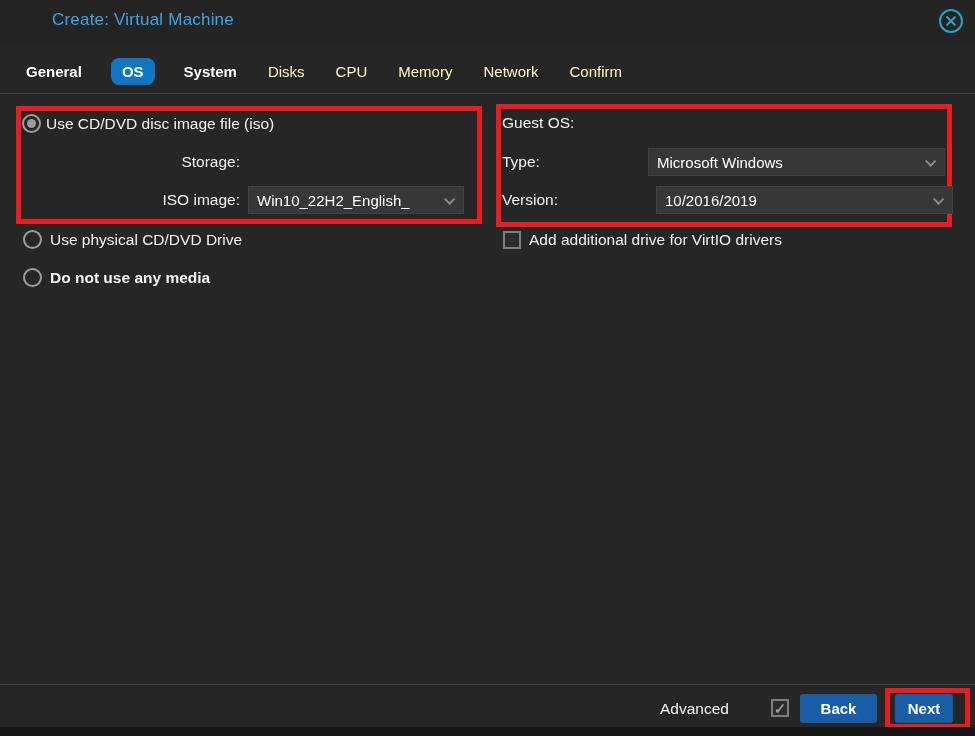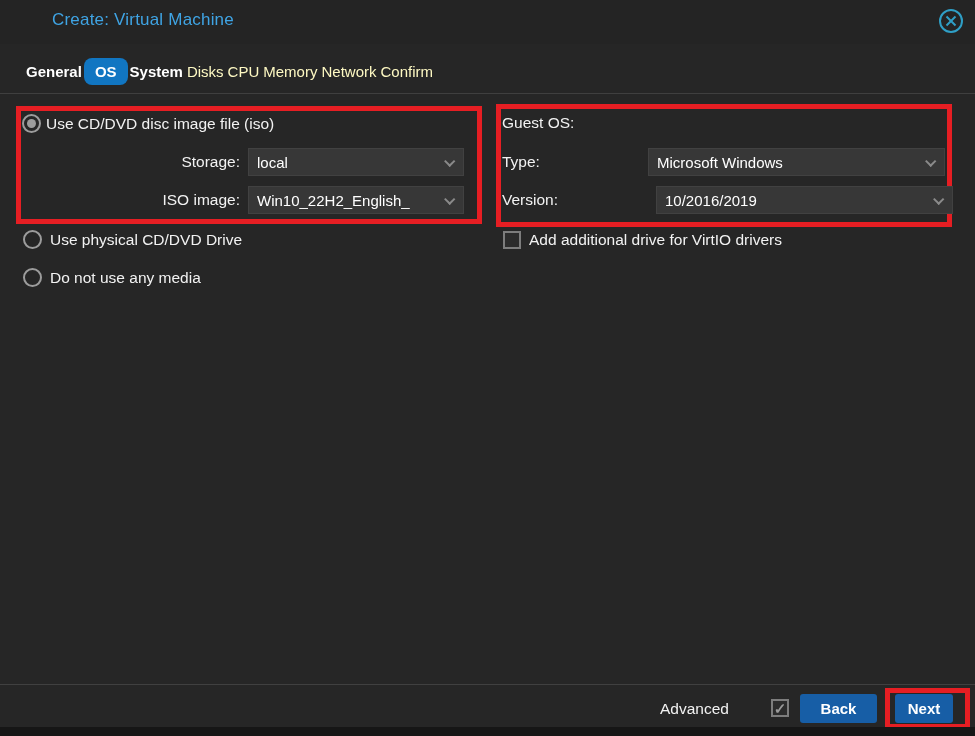--- a/index.html
+++ b/index.html
@@ -12,21 +12,21 @@
   
   .titlebar { position:absolute; left:0; top:0; width:100%; height:44px; background:#242424; }
   .title {
     position:absolute; left:16px; top:10px;
     font-size:17px; font-weight:400; color:#3fa4e4; letter-spacing:.2px;margin-left:36px;
   }
   .close-btn { position:absolute; right:11px; top:8px; width:26px; height:26px; cursor:pointer; }
   
   .tabs {
     position:absolute; left:24px; top:55px; height:32px;
-    display:flex; align-items:center; 
+    display:flex; align-items:center; column-gap:27px;
   }
   .tab { font-size:15px; padding:5px 2px; white-space:nowrap; }
   .tab.enabled { color:#ffffff; font-weight:700; }
   .tab.disabled { color:#fef9c3; font-weight:400; }
   .tab.active {
     color:#ffffff; font-weight:700; background:#1176c2;
     padding:5px 11px; border-radius:8px;
   }
   .tabs-separator { position:absolute; left:0; top:93px; width:100%; height:1px; background:#3f3f3f; }
   
@@ -104,36 +104,32 @@
   <div class="tabs-separator"></div>
 
   <div class="annotation anno-left"></div>
   <div class="annotation anno-right"></div>
   <div class="annotation anno-next"></div>
 
   <span class="radio selected" style="left:22px; top:114px;"></span>
   <div class="label" style="left:46px; top:115px;">Use CD/DVD disc image file (iso)</div>
 
   <div class="label right" style="left:100px; top:153px; width:140px;">Storage:</div>
-  <div class="dropdown" style="left:248px; top:148px; width:216px;">
-    <span class="value">local</span>
-    <span class="chevron"></span>
-  </div>
 
   <div class="label right" style="left:100px; top:191px; width:140px;">ISO image:</div>
   <div class="dropdown" style="left:248px; top:186px; width:216px;">
     <span class="value">Win10_22H2_English_</span>
     <span class="chevron"></span>
   </div>
 
   <span class="radio" style="left:23px; top:230px;"></span>
   <div class="label" style="left:50px; top:231px;">Use physical CD/DVD Drive</div>
 
   <span class="radio" style="left:23px; top:268px;"></span>
-  <div class="label" style="left:50px; top:269px;">Do not use any media</div>
+  <div class="label" style="left:50px; top:269px;font-weight:bold;">Do not use any media</div>
 
   <div class="label" style="left:502px; top:114px;">Guest OS:</div>
 
   <div class="label" style="left:502px; top:153px;">Type:</div>
   <div class="dropdown" style="left:648px; top:148px; width:297px;">
     <span class="value">Microsoft Windows</span>
     <span class="chevron"></span>
   </div>
 
   <div class="label" style="left:502px; top:191px;">Version:</div>

